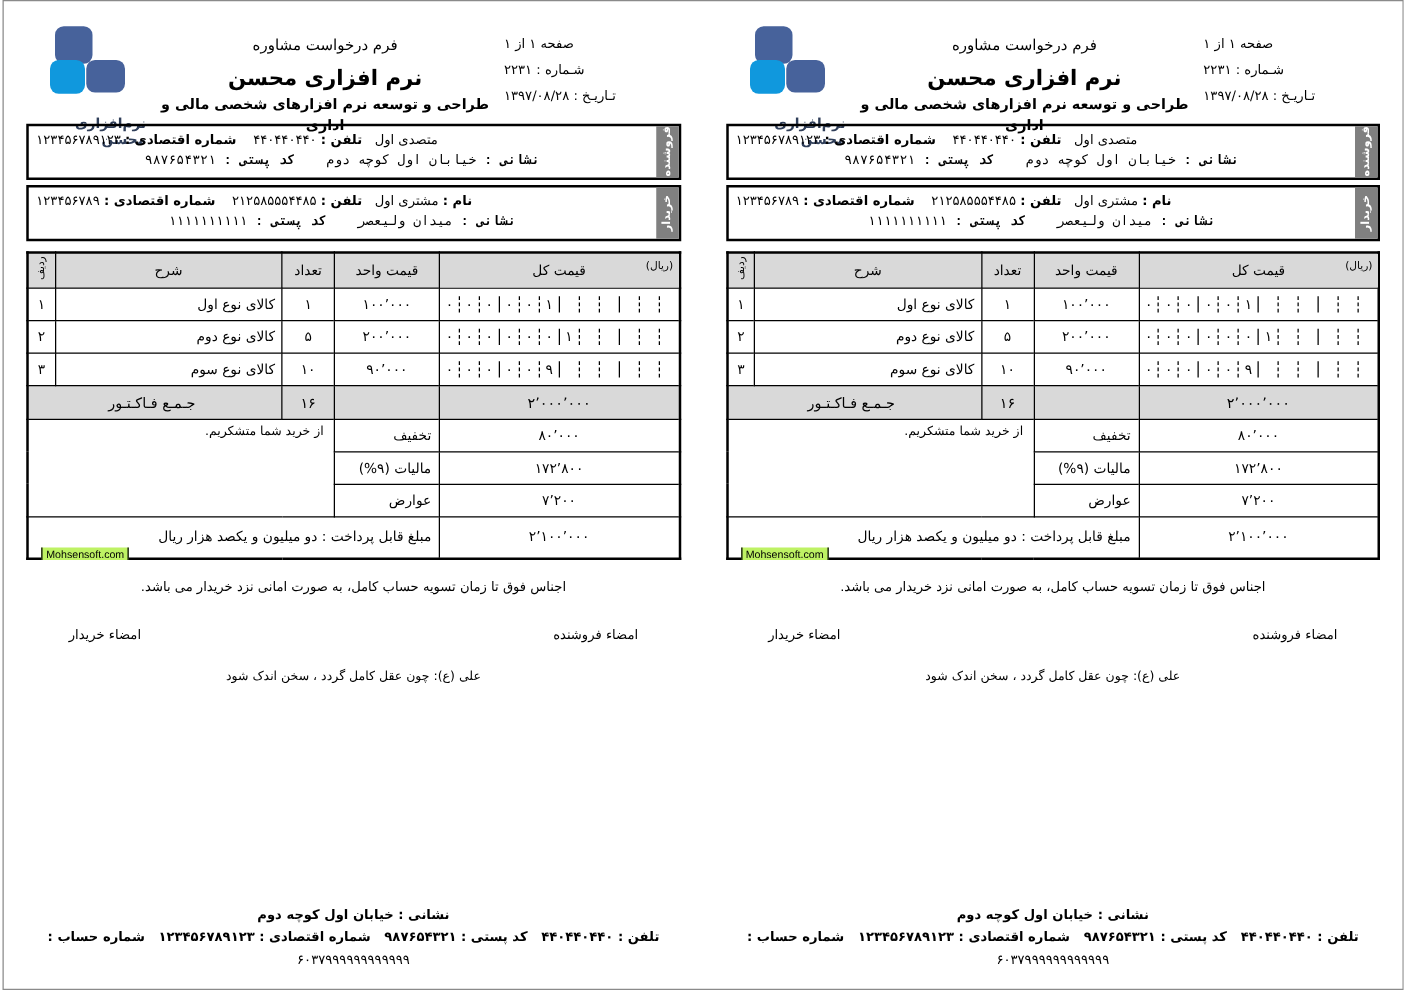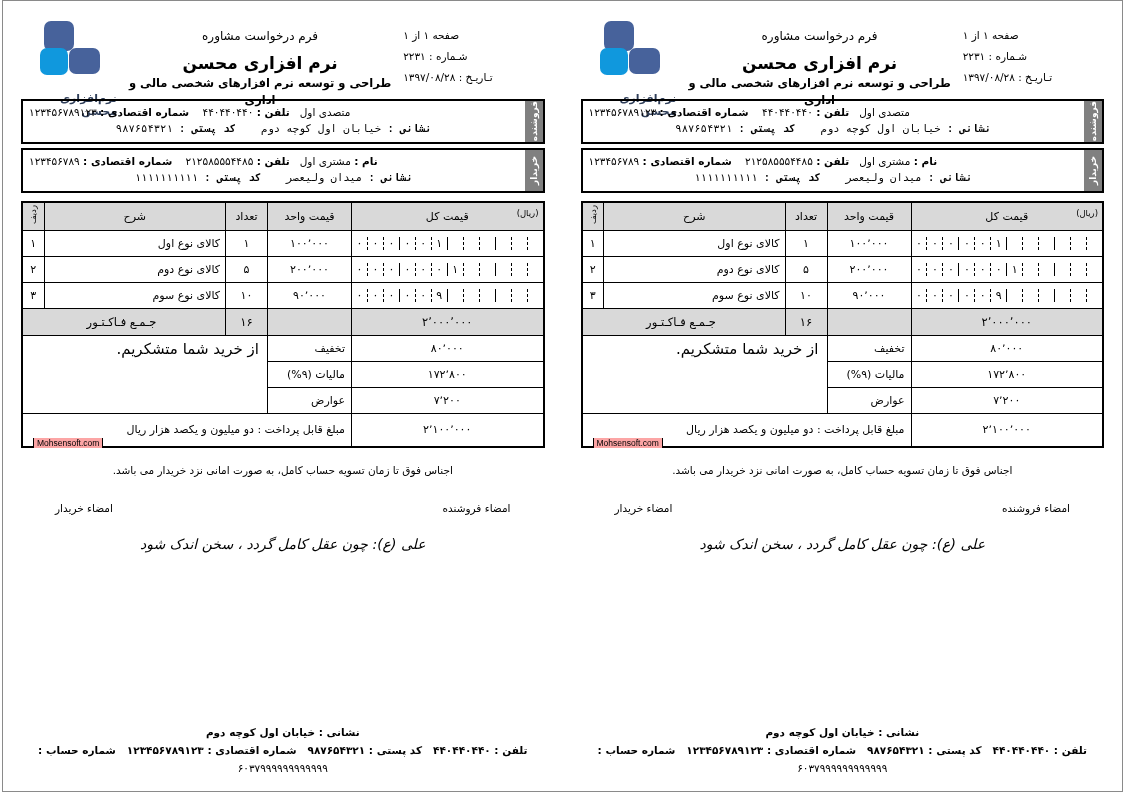--- a/index.html
+++ b/index.html
@@ -79,41 +79,41 @@
   .digits{display:flex;flex-direction:row;height:100%;width:100%;}
   .grp{flex:1;display:flex;flex-direction:row;border-left:1px solid #000;}
   .grp:last-child{border-left:none;}
   .dg{flex:1;border-left:1px dashed #000;display:flex;align-items:center;justify-content:center;font-size:11px;}
   .dg:last-child{border-left:none;}
 
   
   .sum-head{background:#d9d9d9;height:27px;font-size:11.5px;}
   .sum-label{text-align:center;padding-right:6px;}
   .sum-amt{text-align:center;font-size:11.5px;}
-  .thanks{text-align:right;padding:4px 8px 0 0;font-size:15px;vertical-align:top;}
+  .thanks{text-align:right;padding:4px 8px 0 0;font-size:10px;vertical-align:top;}
   .lbl-cell{text-align:right;padding-right:6px;font-size:11px;height:26px;}
   .val-cell{text-align:center;font-size:11px;}
   .final-cell{text-align:right;padding-right:6px;font-size:11px;height:34px;}
   .final-amt{text-align:center;font-size:11px;}
 
   .watermark{
     position:relative;height:0;
   }
   .wm-inner{
     position:absolute;left:12px;top:-10px;
     font-size:8.5px;font-family:"Liberation Sans",sans-serif;
-    background:#fca5a5;padding:0 3px;color:#000;
+    background:#bef264;padding:0 3px;color:#000;
     border-left:1px solid #000;border-right:1px solid #000;
   }
 
   
   .note{text-align:center;font-size:10.5px;margin-top:16px;}
   .signs{display:flex;flex-direction:row-reverse;justify-content:space-between;
          padding:0 34px;margin-top:26px;font-size:10.5px;}
-  .ayah{text-align:center;font-size:14px;margin-top:22px;font-style:italic;}
+  .ayah{text-align:center;font-size:10px;margin-top:22px;}
 
   
   .footer{position:absolute;bottom:14px;right:18px;left:18px;text-align:center;}
   .footer .f1{font-size:10.5px;font-weight:bold;line-height:18px;}
   .footer .f2{font-size:10.5px;font-weight:bold;line-height:18px;white-space:nowrap;}
   .footer .f3{font-size:10.5px;font-weight:normal;line-height:18px;}
 </style>
 </head>
 <body>
 

